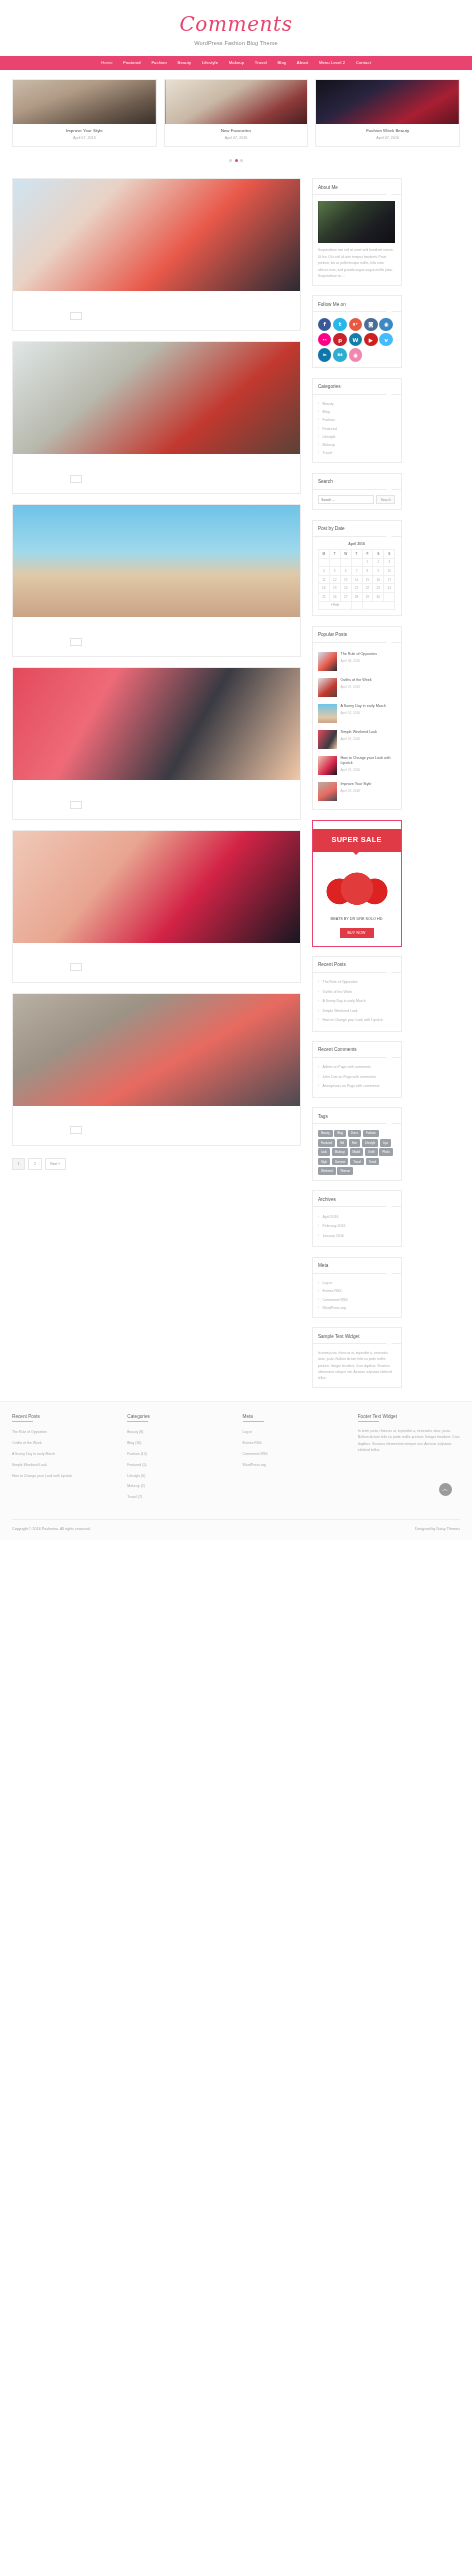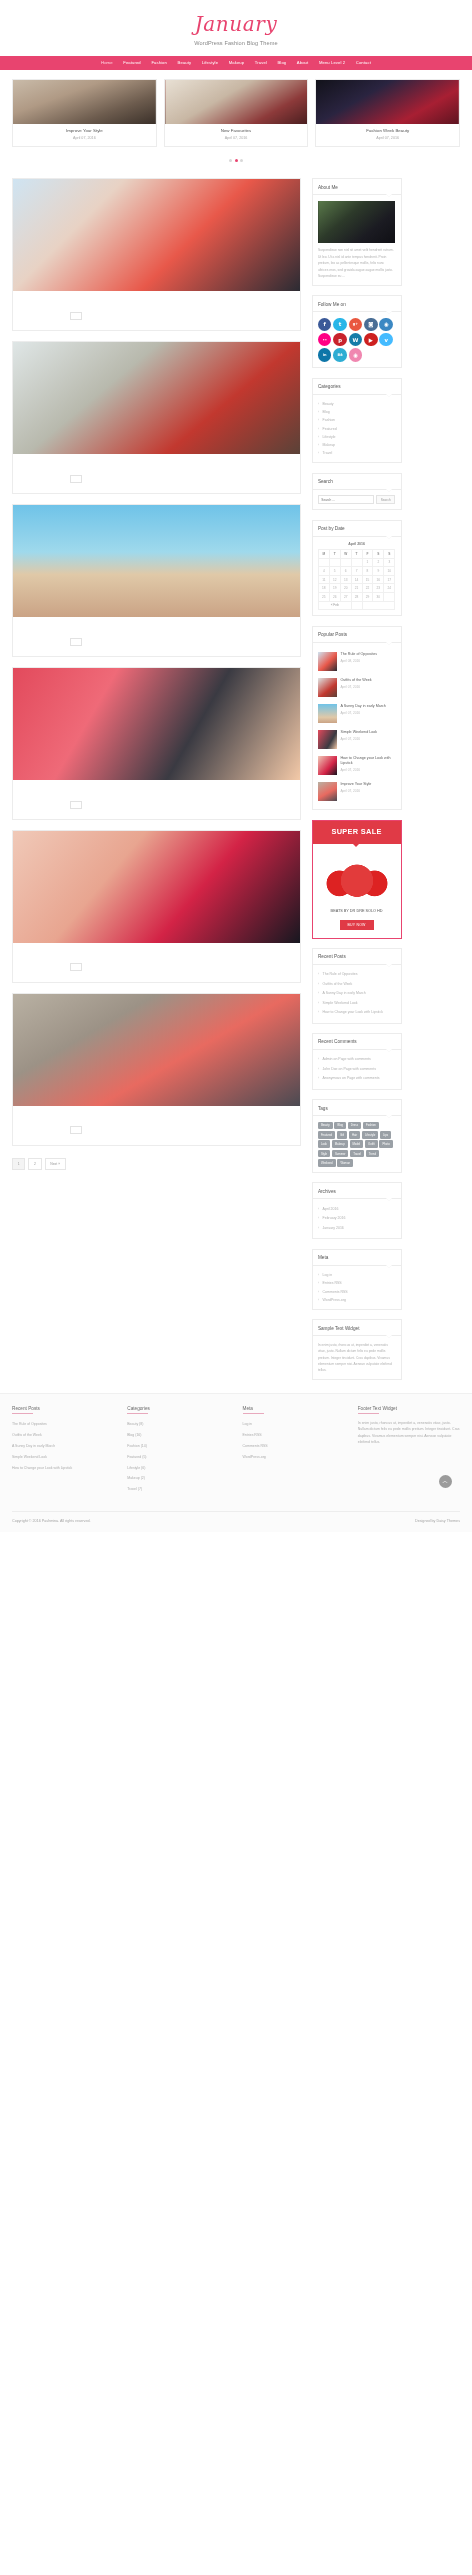--- a/index.html
+++ b/index.html
@@ -136,21 +136,21 @@
   table.cal td { border:0.6px solid #f0f0f0; padding:1.8px 0; text-align:center;}
   table.cal td.nav-cell { color:#999; }
 
   .pop-item { display:flex; gap:3.5px; padding:3.5px 0; border-bottom:none;}
   .pop-thumb { width:19px; height:19px; flex-shrink:0; background-size:cover; background-position:center;}
   .pop-t { font-size:3.7px; color:#5d5d5d; line-height:1.45; margin-bottom:1.8px;}
   .pop-d { font-size:3.2px; color:#bdbdbd;}
 
   
   .ad-box { border:0.6px solid #e8446f; margin-bottom:9.4px; background:#fff; }
-  .ad-head { background:#e03a46; color:#fff; text-align:center; padding:6.5px 0 7.7px; font-size:7.4px; font-weight:bold; letter-spacing:0.3px; position:relative;}
+  .ad-head { background:#e03a46; color:#fff; text-align:center; padding:6.5px 0 7.7px; font-size:7.4px; font-weight:bold; letter-spacing:0.3px; position:relative;margin-top:8px;}
   .ad-head:after{content:"";position:absolute;left:50%;margin-left:-3.5px;bottom:-3.5px;width:0;height:0;border-left:3.5px solid transparent;border-right:3.5px solid transparent;border-top:3.5px solid #e03a46;}
   .ad-img { height:54px; margin:7px 0 3.5px; background-size:contain; background-repeat:no-repeat; background-position:center;}
   .ad-cap { text-align:center; font-size:3.8px; color:#555; line-height:1.6; padding:0 4.7px 5.3px;}
   .ad-btn { display:block; width:34px; margin:0 auto 7.7px; background:#e03a46; color:#fff; font-size:3.5px; text-align:center; padding:3px 0; letter-spacing:0.2px;}
 
   .simple-list { list-style:none; }
   .simple-list li { font-size:3.5px; color:#b0b0b0; padding:2.1px 0 2.1px 4.7px; position:relative; line-height:1.5;}
   .simple-list li:before{content:"›";position:absolute;left:0;color:#c9c9c9;}
 
   .tag-cloud { display:flex; flex-wrap:wrap; gap:1.8px; }
@@ -184,21 +184,21 @@
     position:absolute; right:8.3px; width:13px;height:13px;border-radius:50%;
     background:#9b9b9b; color:#fff; display:flex;align-items:center;justify-content:center;
     font-size:5.9px; margin-top:-20px;
   }
   .footer-rel{ position:relative; }
 </style>
 </head>
 <body>
 
 <header class="site-header">
-  <div class="site-logo">January</div>
+  <div class="site-logo">Comments</div>
   <div class="site-tagline">WordPress Fashion Blog Theme</div>
 </header>
 
 <nav class="main-nav" id="main-nav">
     <a class="nav-item active">Home</a>
     <a class="nav-item">Featured</a>
     <a class="nav-item">Fashion</a>
     <a class="nav-item">Beauty</a>
     <a class="nav-item">Lifestyle</a>
     <a class="nav-item">Makeup</a>

